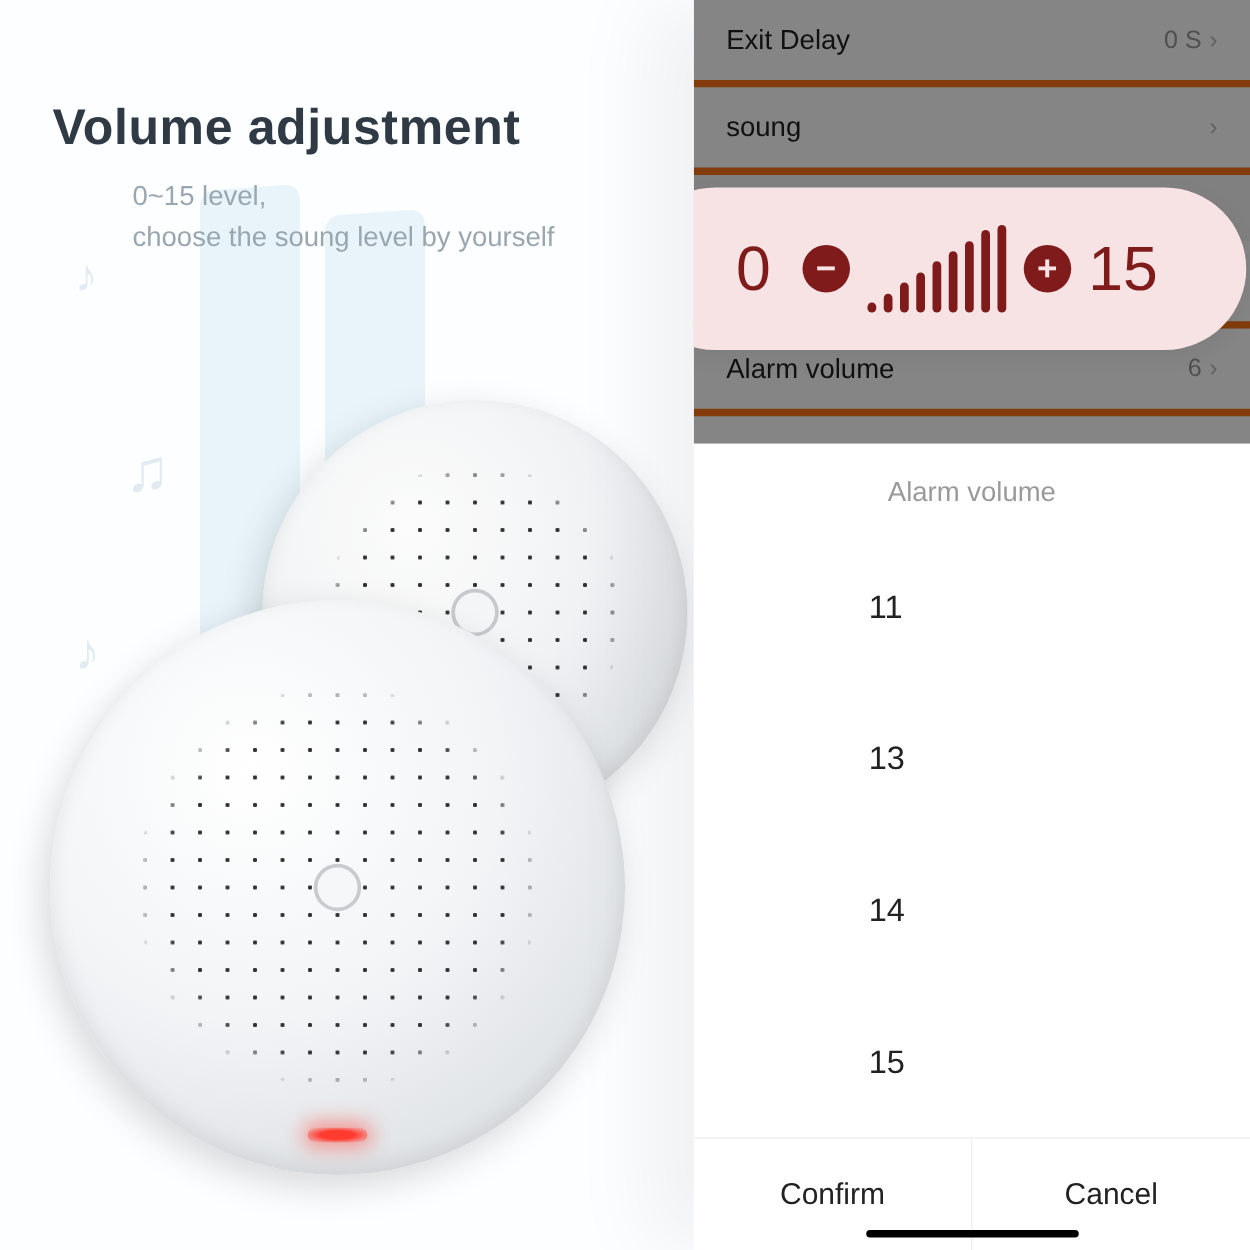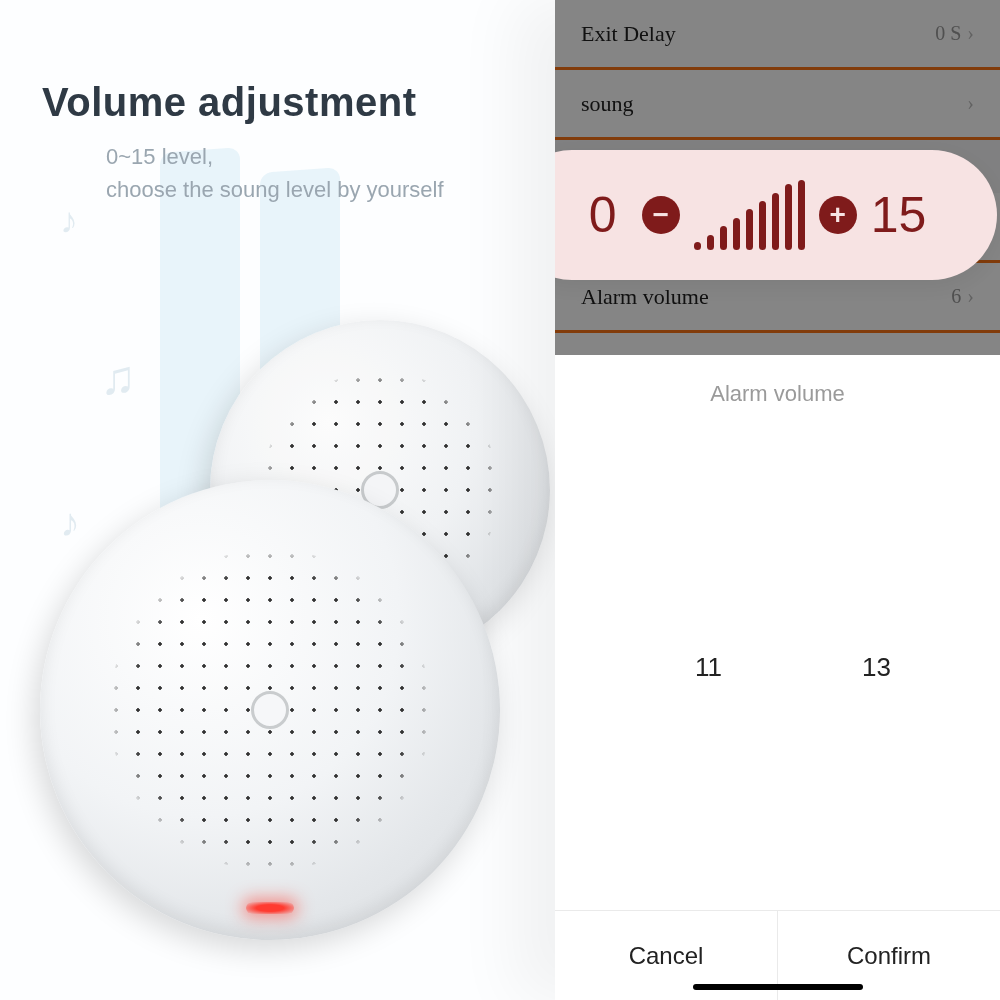--- a/index.html
+++ b/index.html
@@ -123,24 +123,23 @@
     z-index: 1;
     padding-top: 0;
   }
   .settings-row {
     display: flex;
     align-items: center;
     justify-content: space-between;
     height: 70px;
     padding: 0 26px;
     background: #fff;
-    border-bottom: 3px solid #f97316;
+    border-bottom: 6px solid #f97316;
     font-size: 22px;
     color: #222;
-    font-family: Liberation Serif, serif;
   }
   .settings-row .value { color: #999; font-size: 20px; display: flex; gap: 6px;}
   .settings-row .chev { color: #bbb; font-size: 20px; }
   .section-label {
     font-size: 18px;
     color: #888;
     padding: 22px 26px 10px;
     background: #f6f6f7;
   }
 
@@ -199,20 +198,21 @@
   }
   .picker-title {
     text-align: center;
     font-size: 22px;
     color: #9a9a9a;
     padding: 26px 0 18px;
   }
   .picker-list {
     flex: 1;
     display: flex;
+    flex-direction: column;
   }
   .picker-item {
     flex: 1;
     display: flex;
     align-items: center;
     padding-left: 140px;
     font-size: 26px;
     color: #222;
   }
   .picker-actions {
@@ -315,22 +315,23 @@
     </span>
     <span class="circle-btn">+</span>
     <span class="num">15</span>
   </div>
 
   <div class="picker">
     <div class="picker-title">Alarm volume</div>
     <div class="picker-list">
       <div class="picker-item">11</div>
       <div class="picker-item">13</div>
+      <div class="picker-item">14</div>
       <div class="picker-item">15</div>
     </div>
     <div class="picker-actions">
+      <button>Confirm</button>
       <button>Cancel</button>
-      <button>Confirm</button>
     </div>
   </div>
 
   <div class="home-indicator"></div>
 </div>
 
 </body></html>

